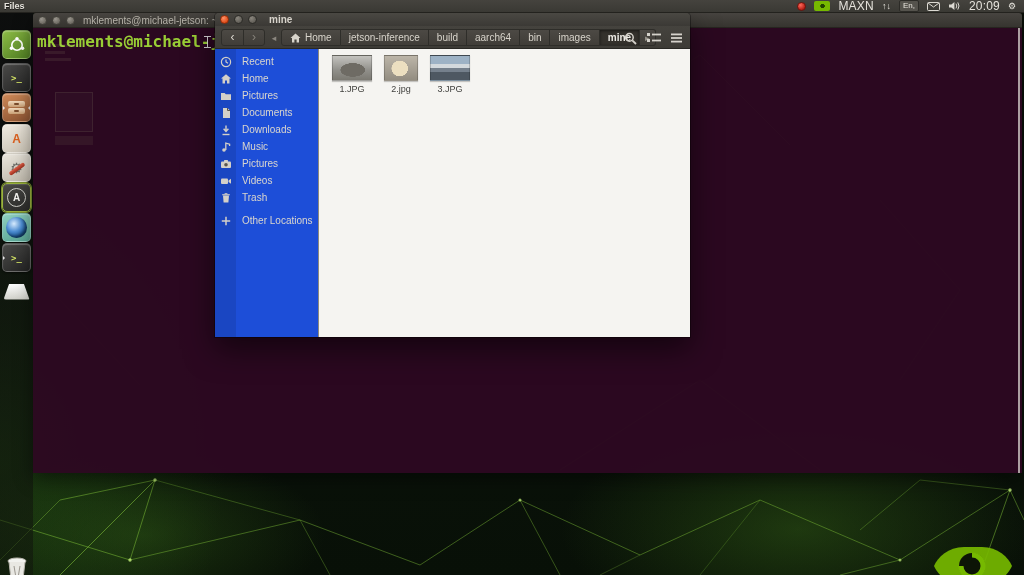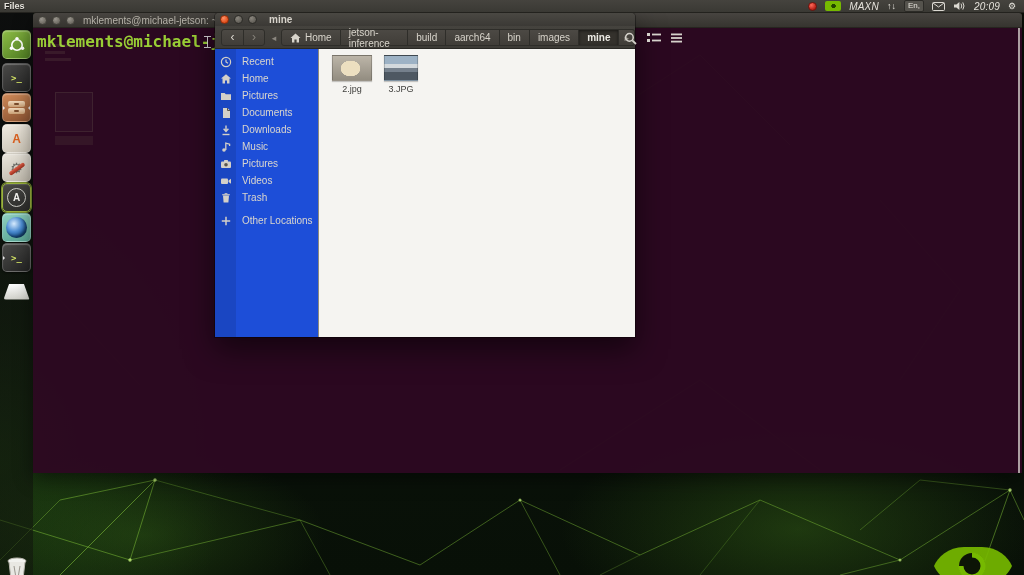--- a/index.html
+++ b/index.html
@@ -23,21 +23,21 @@
     background:linear-gradient(#45433e,#3a3934); border-bottom:1px solid #23221e;
     display:flex; align-items:center; color:#e6e3dc; font-size:9px; }
   #menubar .appname { margin-left:4px; font-weight:bold; text-shadow:0 1px 0 rgba(0,0,0,.5); }
   #tray { margin-left:auto; display:flex; align-items:center; gap:8px; padding-right:8px; }
   .tray-dot { width:9px; height:9px; border-radius:50%;
     background:radial-gradient(circle at 35% 30%, #ff6a5a, #b51f16 70%); border:1px solid #6f130d; }
   .tray-nv { width:16px; height:10px; border-radius:2px; background:#76b900;
     display:flex; align-items:center; justify-content:center; }
   .tray-nv i { display:block; width:6px; height:6px; border-radius:50%;
     background:radial-gradient(circle at 60% 50%, #224400 0 45%, #76b900 50%); }
-  .tray-txt { font-size:10px; letter-spacing:.2px;font-style:italic; }
+  .tray-txt { font-size:12px; letter-spacing:.2px; }
   .tray-kbd { background:#55534d; border:1px solid #2c2b27; border-radius:2px;
     padding:0 3px; font-size:8px; line-height:10px; }
   .tray-glyph { font-size:9px; line-height:10px; }
   
   #launcher { position:absolute; left:0; top:13px; width:33px; height:562px; z-index:5;
     background:linear-gradient(180deg, rgba(14,14,16,.72), rgba(16,20,12,.55)); }
   .l-item { position:absolute; left:2px; width:29px; height:29px; border-radius:5px;
     border:1px solid rgba(255,255,255,.22); box-shadow:inset 0 1px 1px rgba(255,255,255,.25), 0 1px 2px rgba(0,0,0,.5);
     display:flex; align-items:center; justify-content:center; overflow:hidden; }
   .pip-l, .pip-r { position:absolute; width:0; height:0; border-top:4px solid transparent; border-bottom:4px solid transparent; }
@@ -85,21 +85,21 @@
   .ghost-box { position:absolute; left:22px; top:64px; width:38px; height:40px;
     border:1px solid rgba(195,215,145,.10); background:rgba(195,215,145,.03); }
   .ghost-bar { position:absolute; left:22px; top:108px; width:38px; height:9px; background:rgba(195,215,145,.07); }
   .ghost-lines { position:absolute; left:12px; top:16px; width:34px; }
   .ghost-lines i { display:block; height:3px; margin-bottom:4px; background:rgba(195,215,145,.09); }
   #ibeam { position:absolute; left:171px; top:8px; width:7px; height:13px; opacity:.9; }
   #ibeam::before { content:""; position:absolute; left:3px; top:1px; bottom:1px; width:1px; background:#e8e8e8; }
   #ibeam::after { content:""; position:absolute; left:0; right:0; top:0; height:1px; background:#e8e8e8;
     box-shadow:0 11px 0 #e8e8e8; }
   
-  #files { position:absolute; left:215px; top:13px; width:420px; height:324px; z-index:20;
+  #files { position:absolute; left:215px; top:13px; width:475px; height:324px; z-index:20;
     border-radius:4px 4px 0 0; box-shadow:0 12px 30px rgba(0,0,0,.55), 0 0 0 1px rgba(0,0,0,.35); }
   #files .titlebar { position:absolute; left:0; top:0; right:0; height:13px; border-radius:4px 4px 0 0;
     background:linear-gradient(#4a4843,#3b3935); display:flex; align-items:center; }
   #files .wbtn { width:9px; height:9px; border-radius:50%; margin-left:5px; border:1px solid #2c2b27; }
   #files .wbtn.close { background:radial-gradient(circle at 35% 30%, #ff9067, #dd4814 75%); border-color:#8f2c0a; }
   #files .wbtn.gray { background:radial-gradient(circle at 35% 30%, #8a867e, #5f5c55 75%); }
   #files .wtitle { margin-left:12px; font-size:10px; font-weight:bold; color:#d8d4cc; }
   #toolbar { position:absolute; left:0; top:13px; right:0; height:23px;
     background:linear-gradient(#45433e,#3d3b36); border-bottom:1px solid #292824; }
   .tb-btn { position:absolute; top:3px; height:17px; background:linear-gradient(#4c4944,#403d38);
@@ -387,20 +387,24 @@
         <div class="s-item">
           <svg width="12" height="12" viewBox="0 0 12 12">
             <path d="M6 1.8 V10.2 M1.8 6 H10.2" stroke="#d4d0c8" stroke-width="1.5"></path>
           </svg>
           <span>Other Locations</span>
         </div>
       </div>
 
       <div id="content">
         <div class="file">
+          <div class="thumb thumb-1"></div>
+          <div class="fname">1.JPG</div>
+        </div>
+        <div class="file">
           <div class="thumb thumb-2"></div>
           <div class="fname">2.jpg</div>
         </div>
         <div class="file">
           <div class="thumb thumb-3"></div>
           <div class="fname">3.JPG</div>
         </div>
       </div>
     </div>
   </div>

